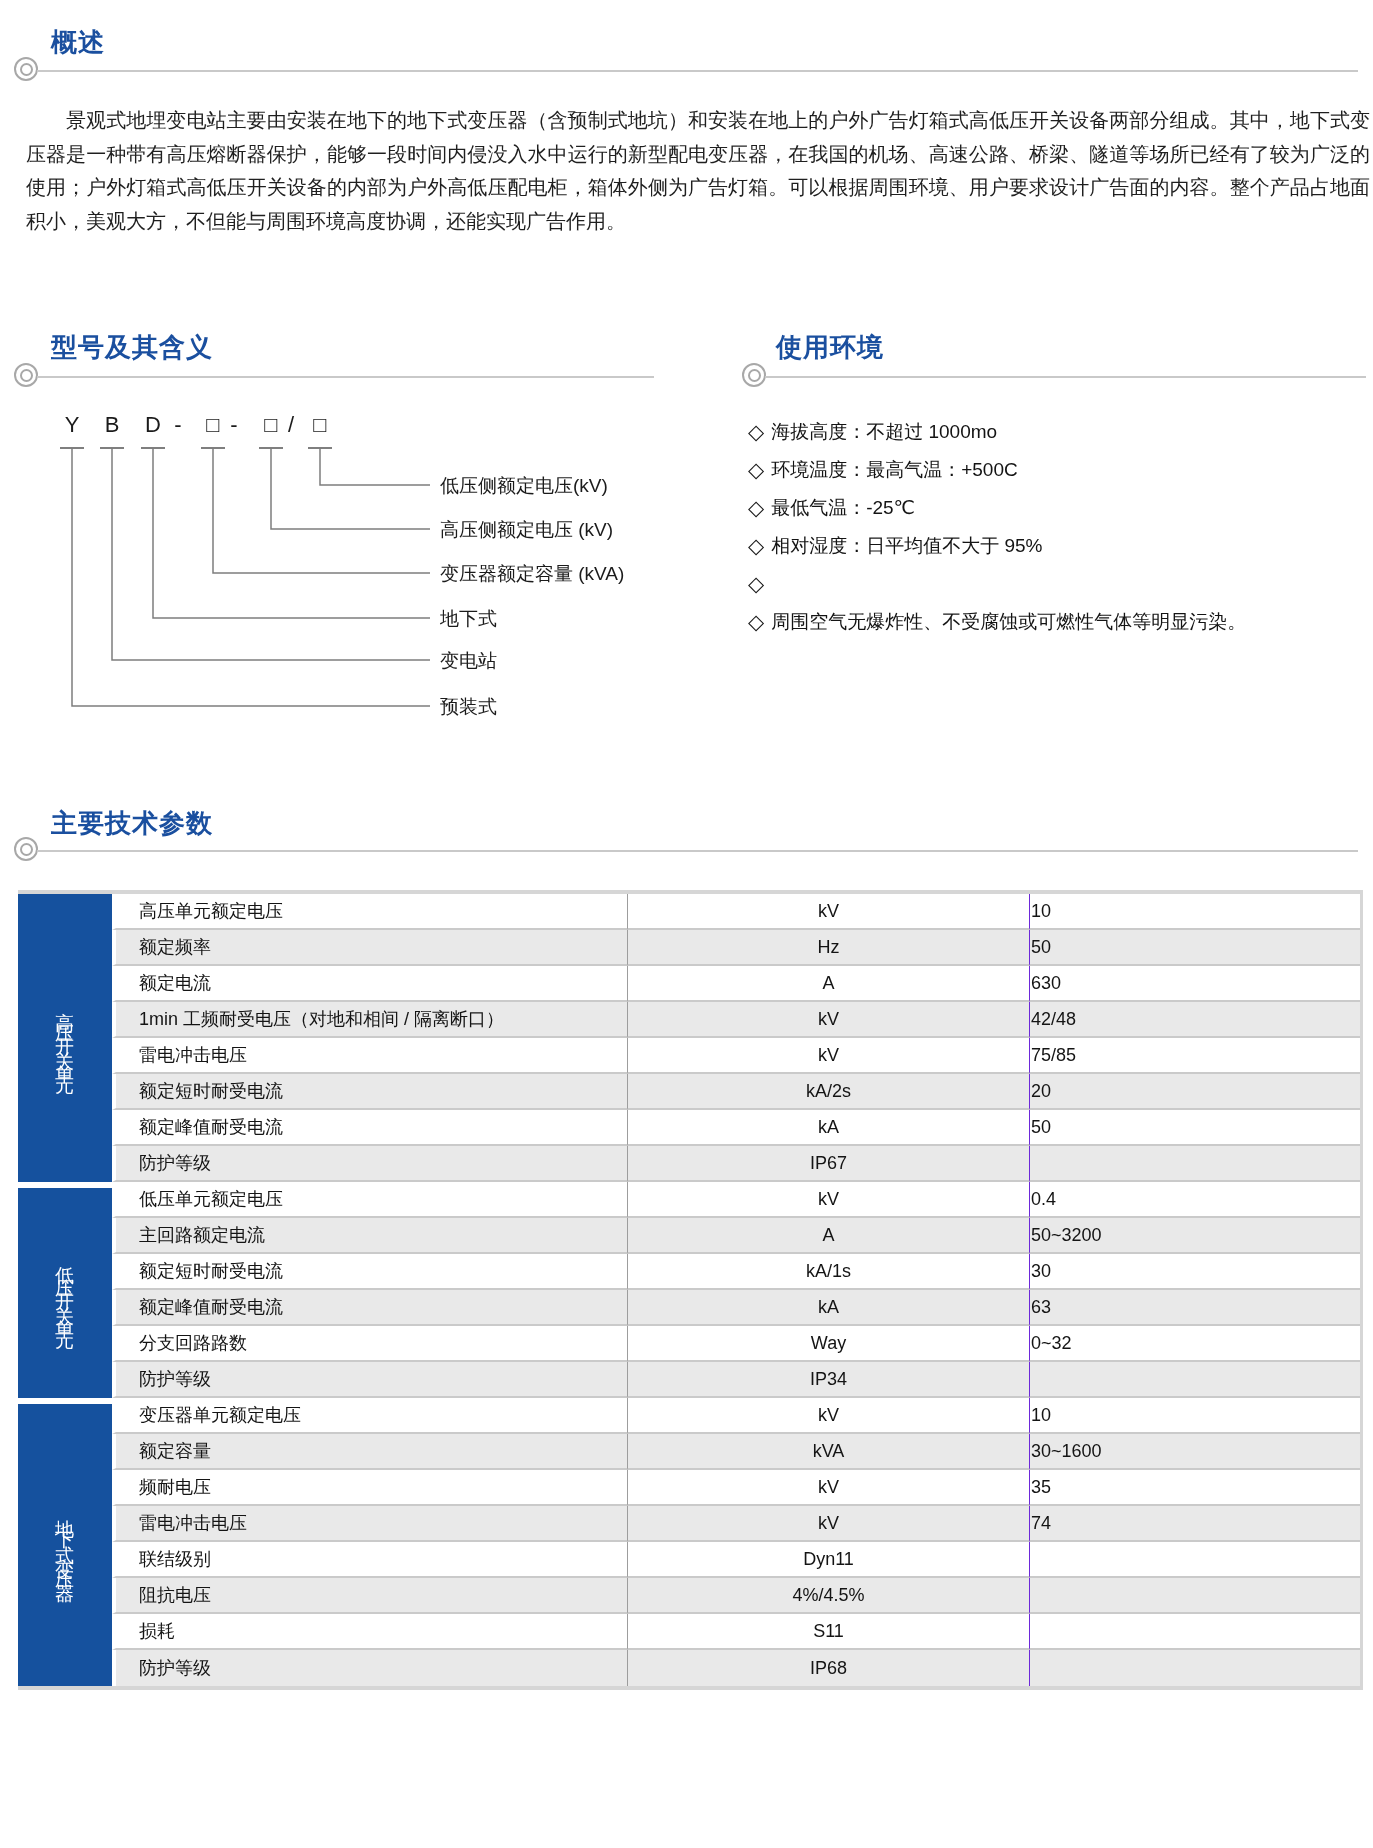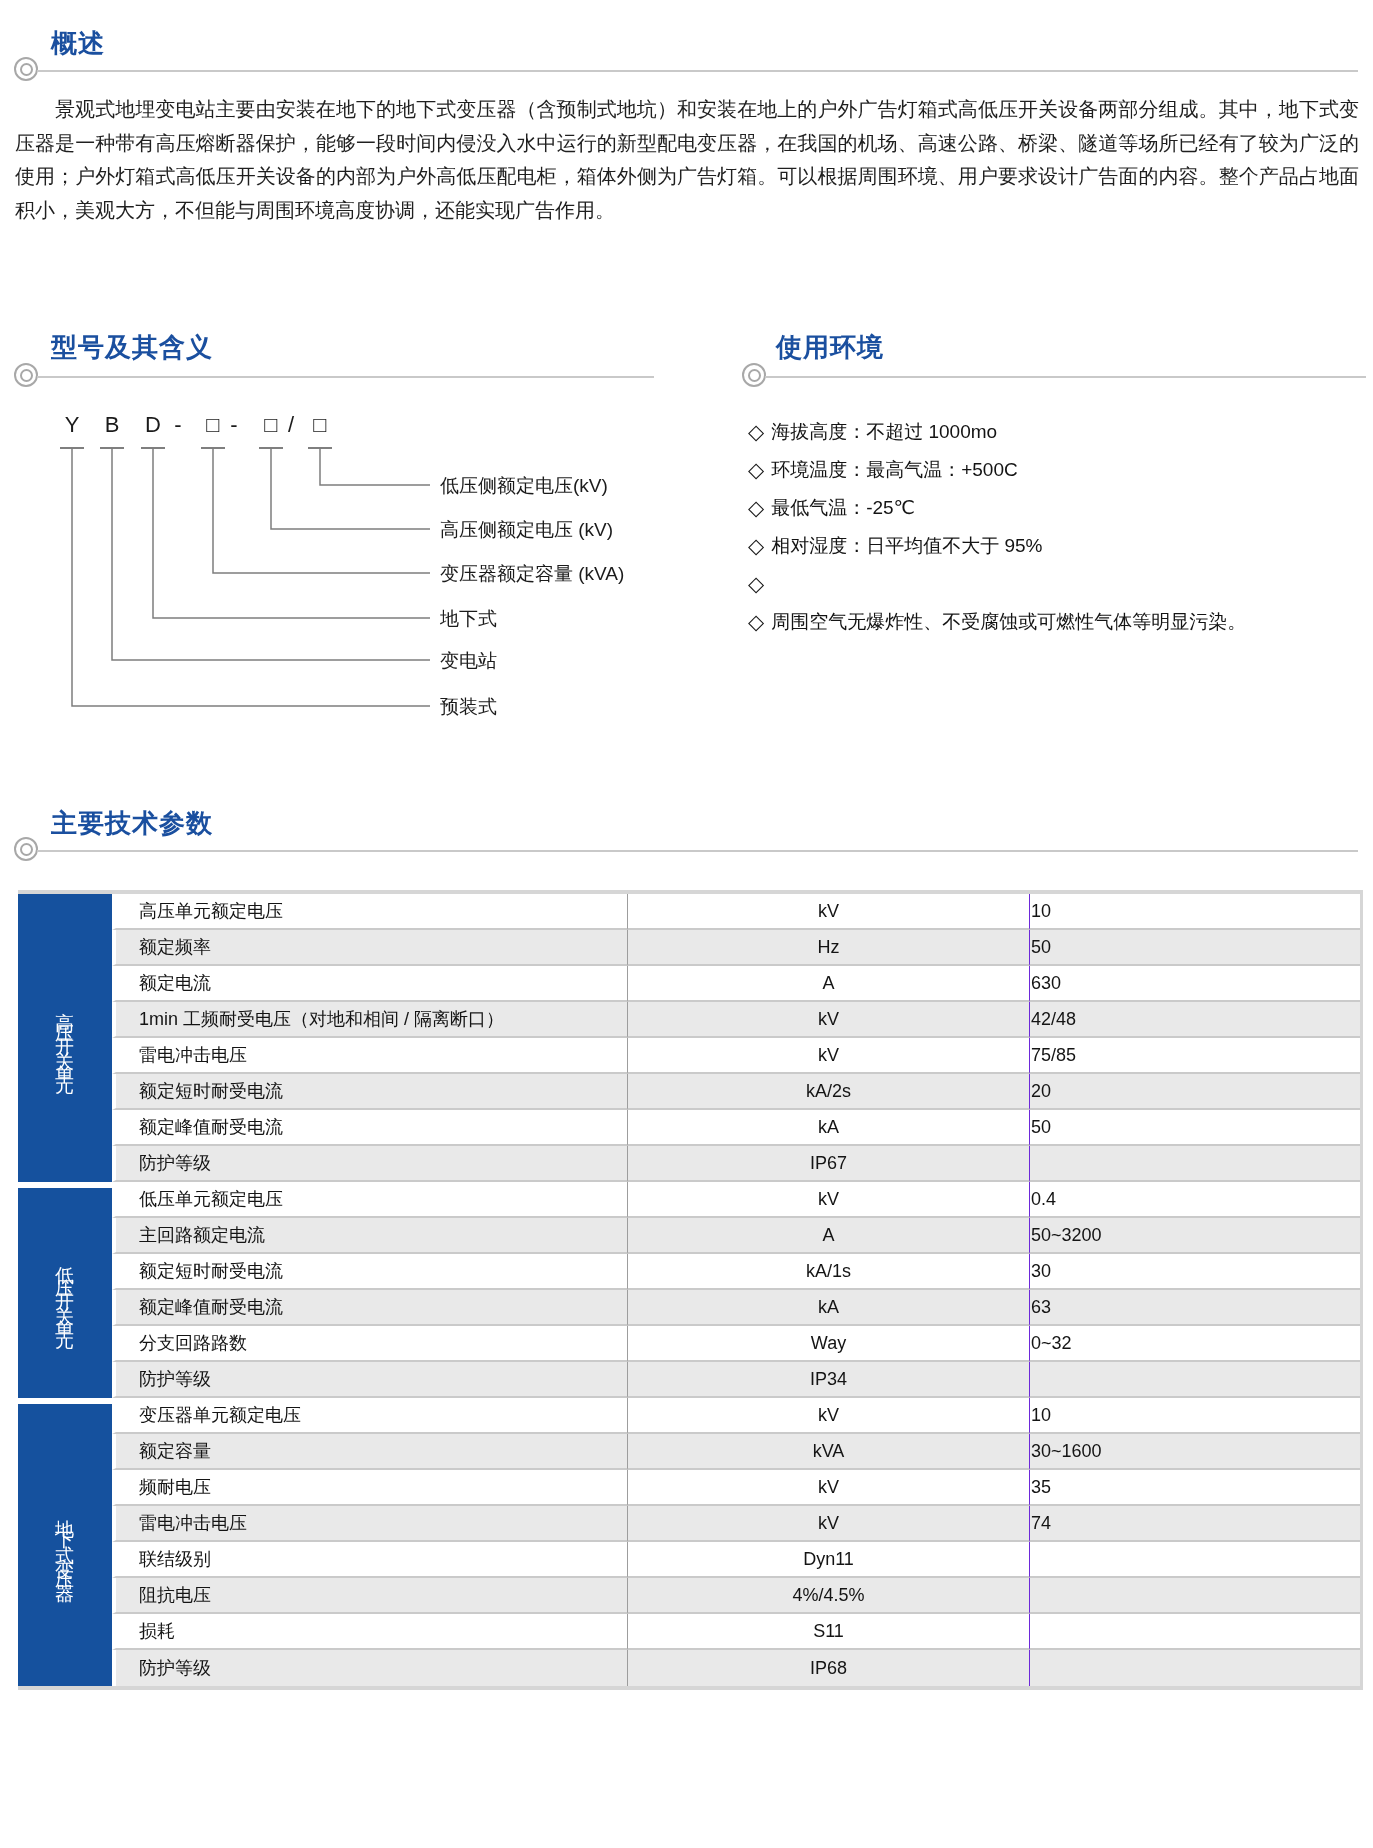--- a/index.html
+++ b/index.html
@@ -14,21 +14,21 @@
   }
   .rule{position:absolute;height:28px;}
   .ring{
     position:absolute;left:0;top:50%;margin-top:-14px;width:24px;height:24px;border-radius:50%;
     border:2px solid #a8a8a8;background:#fff;display:flex;align-items:center;justify-content:center;box-sizing:border-box;
   }
   .ring-inner{width:13px;height:13px;border-radius:50%;border:2px solid #a8a8a8;box-sizing:border-box;}
   .rule-line{position:absolute;left:23px;right:0;top:50%;height:2px;margin-top:-1px;background:#c9c9c9;}
   
   .overview-body{
-    position:absolute;left:14px;top:92px;width:1344px;margin:1px;
+    position:absolute;left:14px;top:92px;width:1344px;margin:12px;
     font-size:20px;line-height:33.5px;text-align:justify;text-indent:2em;color:#1f1f1f;
   }
   
   .env-list{position:absolute;left:748px;top:413px;width:620px;}
   .env-item{display:flex;align-items:center;height:38px;font-size:19px;color:#141414;white-space:nowrap;}
   .env-item .dia{font-size:21px;margin-right:7px;color:#141414;}
   .env-item.sub{padding-left:121px;}
   
   .model-svg{position:absolute;left:40px;top:402px;}
   .model-svg text{font-family:"Liberation Sans","DejaVu Sans",sans-serif;fill:#1b1b1b;}
@@ -54,21 +54,21 @@
   .vtext{
     writing-mode:vertical-rl;text-orientation:upright;display:inline-block;
     font-size:19px;letter-spacing:13px;color:#ffffff;line-height:1;
   }
 </style>
 </head>
 <body>
 
 <div class="page">
 
-  <h2 class="sec-title" style="left:51px;top:28px;">概述</h2>
+  <h2 class="sec-title" style="left:51px;top:28px;font-family:Liberation Serif, serif;">概述</h2>
   <div class="rule" style="left:14px;top:57px;width:1344px;">
     <span class="ring">
         <span class="ring-inner"></span>
       </span>
     <div class="rule-line"></div>
   </div>
   <p class="overview-body">景观式地埋变电站主要由安装在地下的地下式变压器（含预制式地坑）和安装在地上的户外广告灯箱式高低压开关设备两部分组成。其中，地下式变压器是一种带有高压熔断器保护，能够一段时间内侵没入水中运行的新型配电变压器，在我国的机场、高速公路、桥梁、隧道等场所已经有了较为广泛的使用；户外灯箱式高低压开关设备的内部为户外高低压配电柜，箱体外侧为广告灯箱。可以根据周围环境、用户要求设计广告面的内容。整个产品占地面积小，美观大方，不但能与周围环境高度协调，还能实现广告作用。</p>
 
   <h2 class="sec-title" style="left:51px;top:332px;">型号及其含义</h2>
   <div class="rule" style="left:14px;top:363px;width:640px;">

